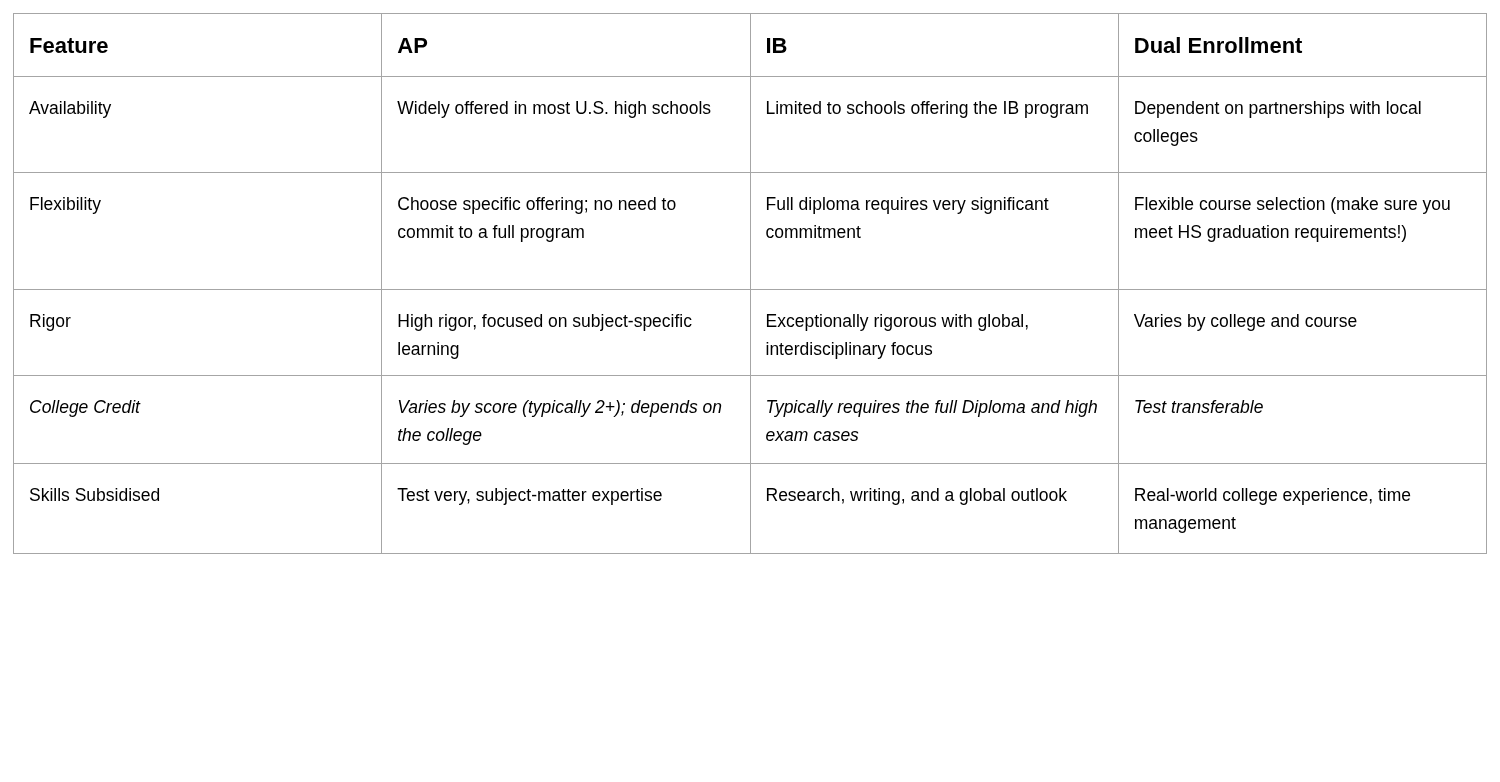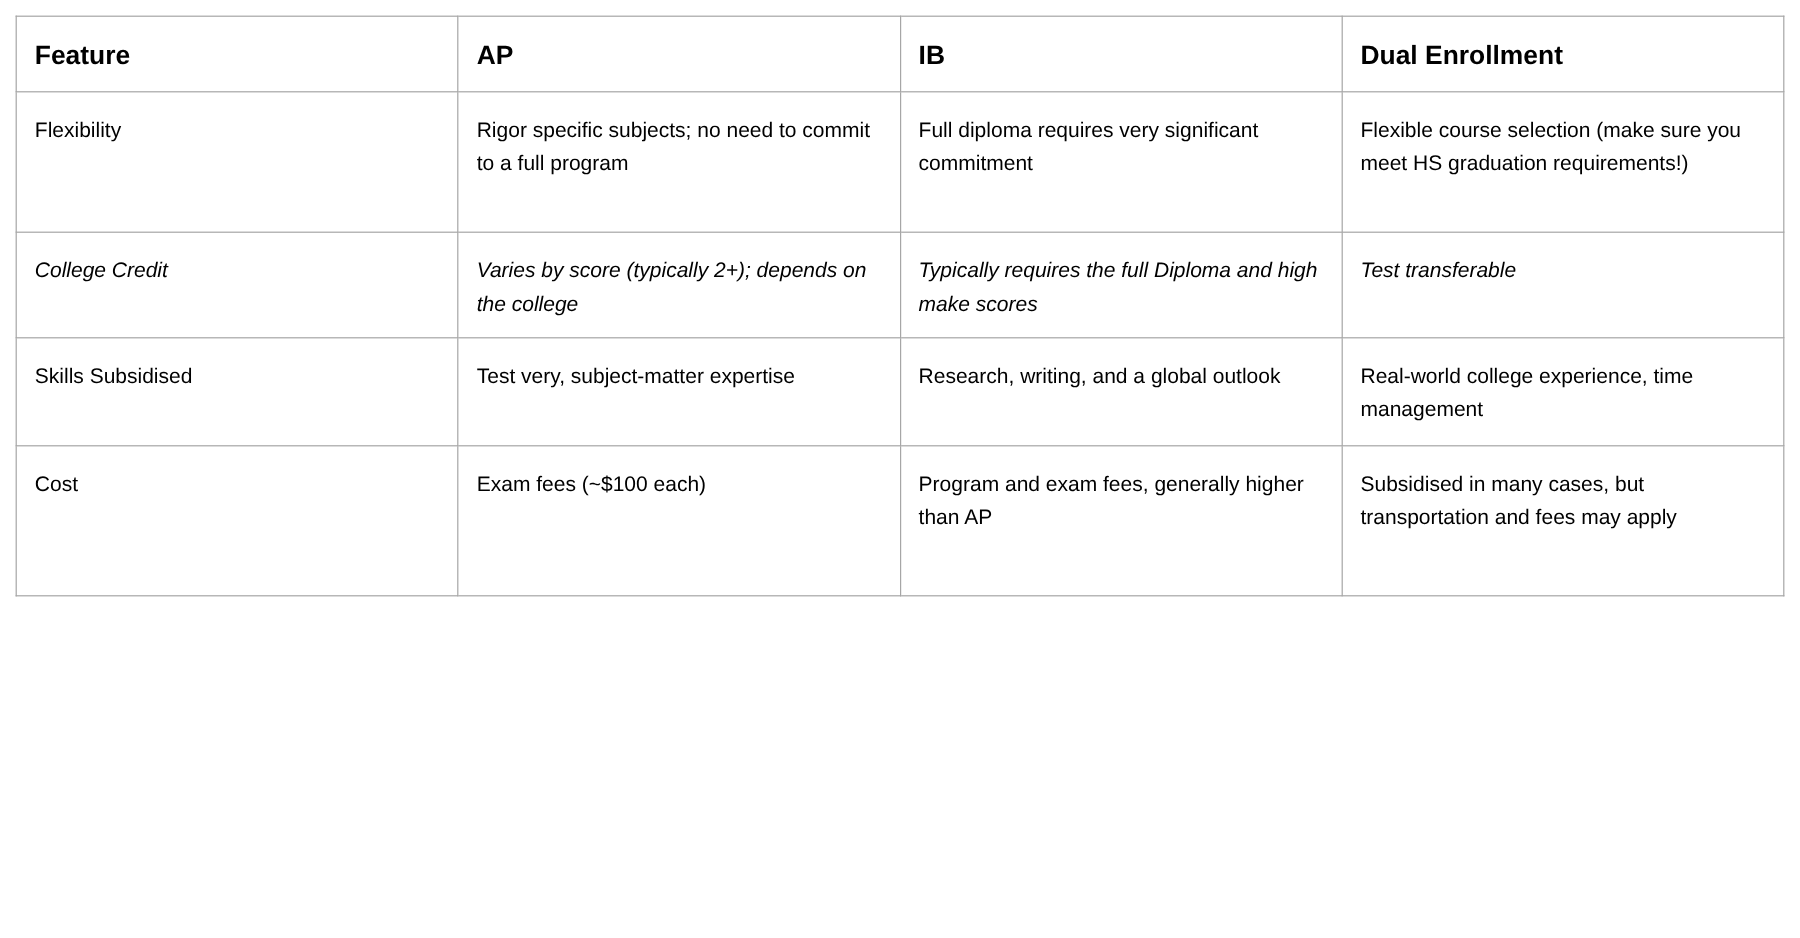--- a/index.html
+++ b/index.html
@@ -72,39 +72,45 @@
     </colgroup>
     <thead>
       <tr class="header-row">
         <th>Feature</th>
         <th>AP</th>
         <th>IB</th>
         <th>Dual Enrollment</th>
       </tr>
     </thead>
     <tbody>
+      <tr class="row-availability">
+        <td class="feature-cell">Availability</td>
+        <td>Widely offered in most U.S. high schools</td>
+        <td>Limited to schools offering the IB program</td>
+        <td>Dependent on partnerships with local colleges</td>
+      </tr>
       <tr class="row-flexibility">
         <td class="feature-cell">Flexibility</td>
-        <td>Rigor specific subjects; no need to commit to a full program</td>
+        <td>Choose specific offering; no need to commit to a full program</td>
         <td>Full diploma requires very significant commitment</td>
         <td>Flexible course selection (make sure you meet HS graduation requirements!)</td>
+      </tr>
+      <tr class="row-rigor">
+        <td class="feature-cell">Rigor</td>
+        <td>High rigor, focused on subject-specific learning</td>
+        <td>Exceptionally rigorous with global, interdisciplinary focus</td>
+        <td>Varies by college and course</td>
       </tr>
       <tr class="row-college-credit">
         <td class="feature-cell">College Credit</td>
         <td>Varies by score (typically 2+); depends on the college</td>
-        <td>Typically requires the full Diploma and high make scores</td>
+        <td>Typically requires the full Diploma and high exam cases</td>
         <td>Test transferable</td>
       </tr>
       <tr class="row-skills">
         <td class="feature-cell">Skills Subsidised</td>
         <td>Test very, subject-matter expertise</td>
         <td>Research, writing, and a global outlook</td>
         <td>Real-world college experience, time management</td>
       </tr>
-      <tr class="row-cost">
-        <td class="feature-cell">Cost</td>
-        <td>Exam fees (~$100 each)</td>
-        <td>Program and exam fees, generally higher than AP</td>
-        <td>Subsidised in many cases, but transportation and fees may apply</td>
-      </tr>
     </tbody>
   </table>
 </div>
 
 </body></html>

